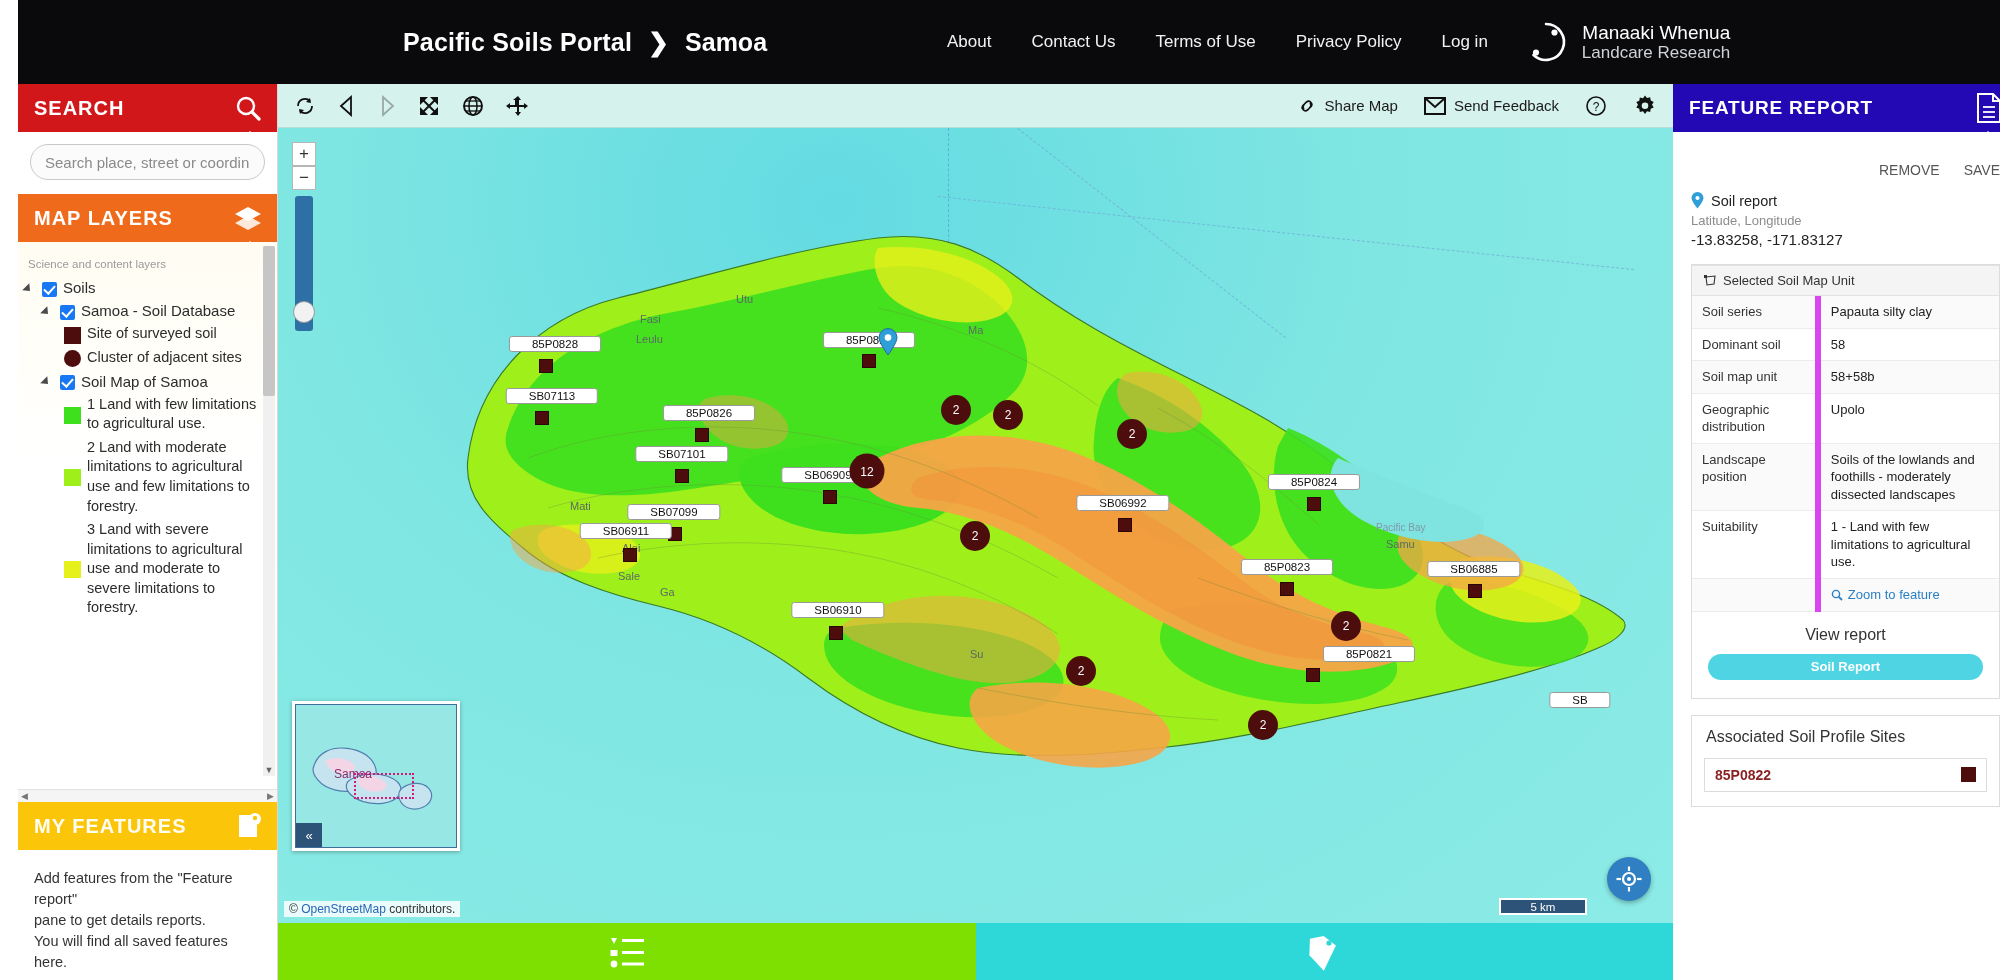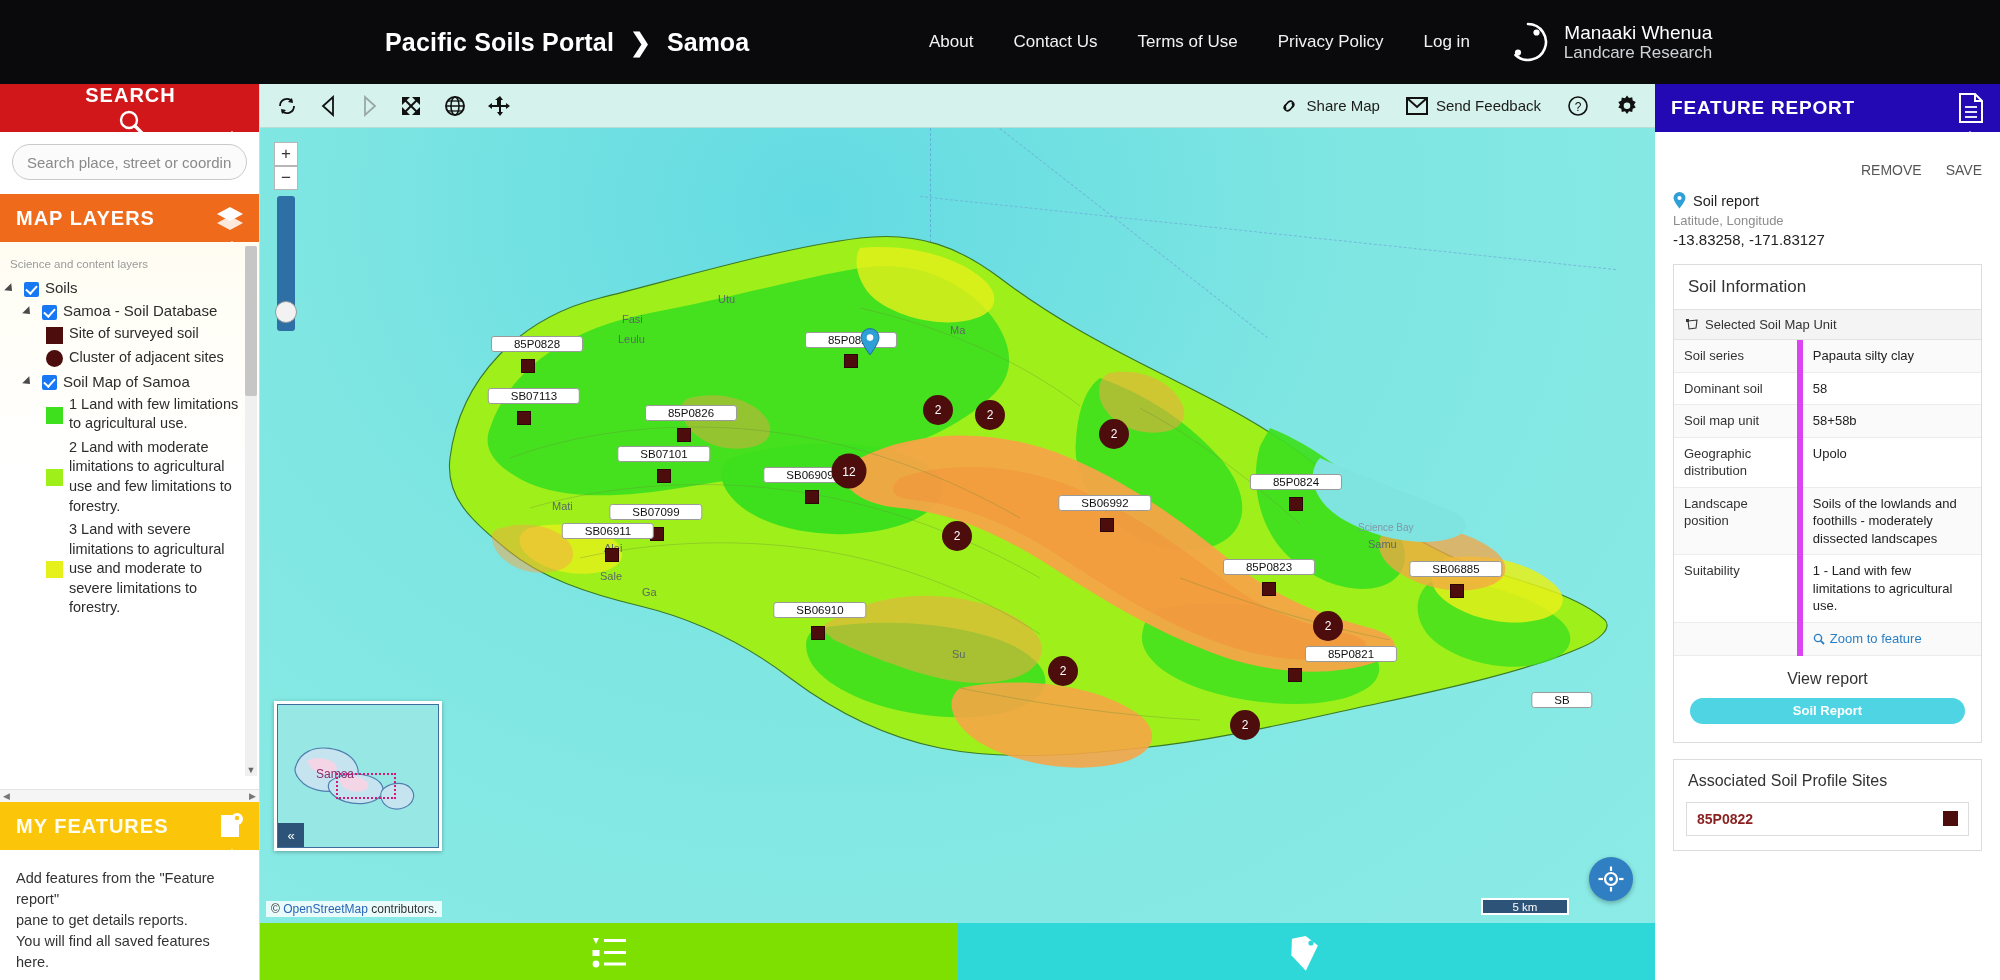--- a/index.html
+++ b/index.html
@@ -2,21 +2,21 @@
 <html><head>
 <meta charset="utf-8">
 <style>
   * { box-sizing: border-box; margin: 0; padding: 0; }
   html, body {
     width: 2000px; height: 980px;
     font-family: "Liberation Sans", sans-serif;
     overflow: hidden;
     background: #fff;
   }
-  #app { position: relative; width: 1840px; height: 980px; }
+  #app { position: relative; width: 1840px; height: 980px; margin-left: 18px; }
 
   
   .topbar {
     position: absolute; left: 0; top: 0; width: 2000px; height: 84px;
     background: #0a0a0d; display: flex; align-items: center;
   }
   .brand {
     display: flex; align-items: center; gap: 16px;
     margin-left: 385px;
   }
@@ -41,21 +41,21 @@
     background: #ffffff; border-right: 1px solid #d8d8d8;
     display: flex; flex-direction: column;
   }
   .panel-head {
     position: relative; height: 48px; display: flex; align-items: center;
     justify-content: space-between; padding: 0 14px 0 16px; flex: 0 0 auto;
   }
   .panel-head .ttl {
     color: #fff; font-size: 20px; font-weight: bold; letter-spacing: 1px;
   }
-  .panel-head.red  { background: #d1171a; flex-direction: column; }
+  .panel-head.red  { background: #d1171a; }
   .panel-head.orange { background: #ef6a1a; }
   .panel-head.yellow { background: #fbc50a; }
   .panel-head.yellow .ttl { color: #fffdf2; }
   .panel-head::after {
     content: ""; position: absolute; right: 14px; bottom: -11px;
     border-left: 13px solid transparent; border-right: 13px solid transparent;
   }
   .panel-head.red::after  { border-bottom: 12px solid #fff; }
   .panel-head.orange::after { border-bottom: 12px solid #fffdf5; }
   .panel-head.yellow::after { border-bottom: 12px solid #fff; }
@@ -568,21 +568,21 @@
     </div>
 
     <div style="position:absolute;left:458px;top:165px;font-size:11px;color:#5a6a63;">Utu</div>
     <div style="position:absolute;left:362px;top:185px;font-size:11px;color:#5a6a63;">Fasi</div>
     <div style="position:absolute;left:358px;top:205px;font-size:11px;color:#5a6a63;">Leulu</div>
     <div style="position:absolute;left:690px;top:196px;font-size:11px;color:#5a6a63;">Ma</div>
     <div style="position:absolute;left:292px;top:372px;font-size:11px;color:#5a6a63;">Mati</div>
     <div style="position:absolute;left:344px;top:414px;font-size:11px;color:#5a6a63;">Alei</div>
     <div style="position:absolute;left:382px;top:458px;font-size:11px;color:#5a6a63;">Ga</div>
     <div style="position:absolute;left:340px;top:442px;font-size:11px;color:#5a6a63;">Sale</div>
-    <div style="position:absolute;left:1098px;top:394px;font-size:10px;color:#7f9aa8;">Science Bay</div>
+    <div style="position:absolute;left:1098px;top:394px;font-size:10px;color:#7f9aa8;">Pacific Bay</div>
     <div style="position:absolute;left:1108px;top:410px;font-size:11px;color:#5a6a63;">Samu</div>
     <div style="position:absolute;left:692px;top:520px;font-size:11px;color:#5a6a63;">Su</div>
 
     <div class="site-lbl" style="left:277px;top:224px;">85P0828</div>
     <div class="site-sq" style="left:268px;top:238px;"></div>
 
     <div class="site-lbl" style="left:274px;top:276px;">SB07113</div>
     <div class="site-sq" style="left:264px;top:290px;"></div>
 
     <div class="site-lbl" style="left:431px;top:293px;">85P0826</div>
@@ -714,21 +714,20 @@
         <svg width="13" height="17" viewBox="0 0 13 17">
           <path d="M6.5 16.5 C6.5 16.5 12.5 9 12.5 6 A6 6 0 0 0 .5 6 C.5 9 6.5 16.5 6.5 16.5 Z" fill="#2f9fd8"></path>
           <circle cx="6.5" cy="6" r="2.1" fill="#fff"></circle>
         </svg>
         <span>Soil report</span>
       </div>
       <div class="rp-sub">Latitude, Longitude</div>
       <div class="rp-coord">-13.83258, -171.83127</div>
 
       <div class="card">
-        <div class="card-title">Soil Information</div>
         <div class="card-sub">
           <svg width="13" height="13" viewBox="0 0 13 13">
             <polygon points="2,3 11,2 10,10 3,11" fill="none" stroke="#333" stroke-width="1.1"></polygon>
             <rect x="0" y="1" width="3" height="3" fill="#333"></rect>
           </svg>
           <span>Selected Soil Map Unit</span>
         </div>
         <table class="info">
           <tbody>
               <tr>

